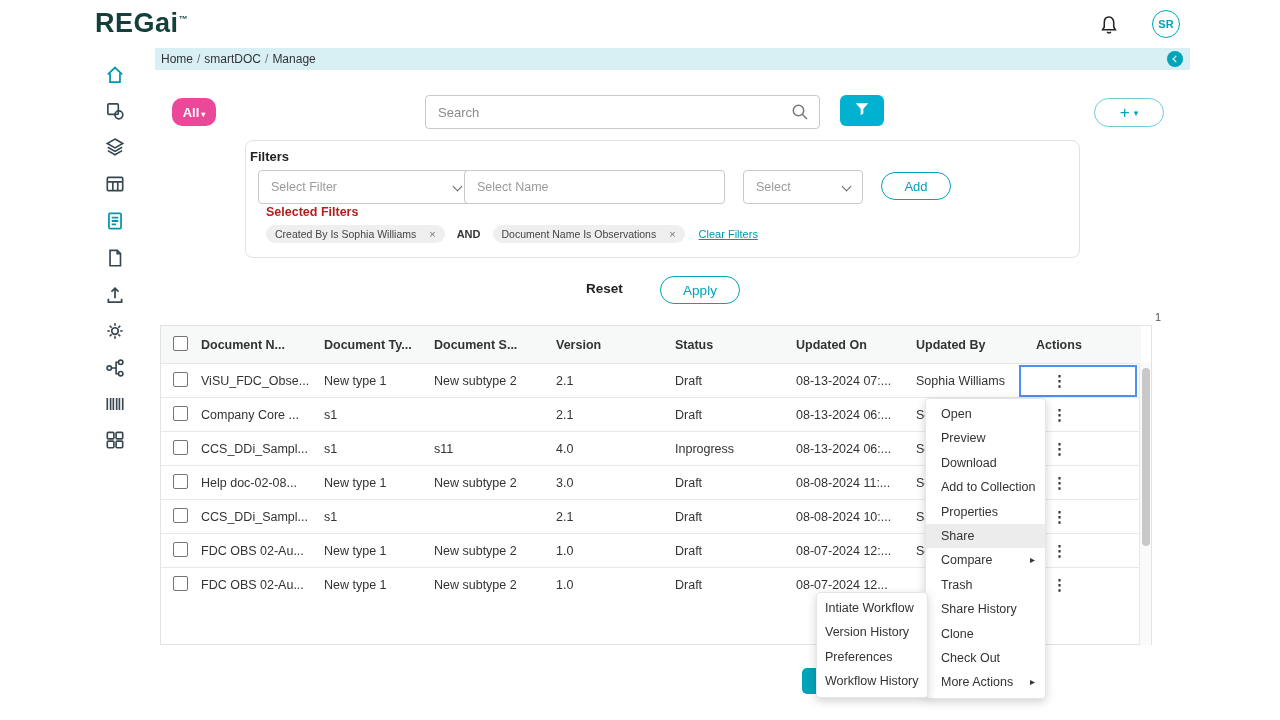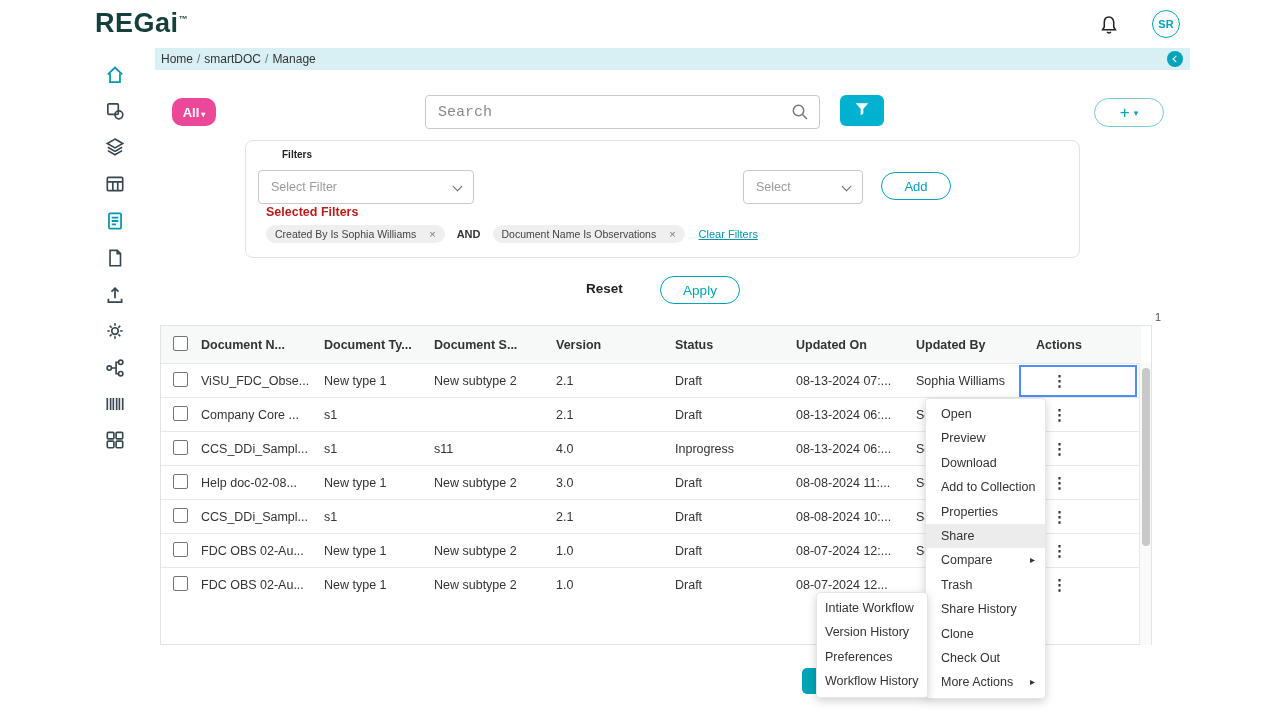--- a/index.html
+++ b/index.html
@@ -22,30 +22,30 @@
 
   
   .side-icon { position:absolute; left:104px; width:22px; height:22px; color:#37474f; cursor:pointer; }
   .side-icon svg { width:22px; height:22px; }
   .side-icon.teal { color:#0099ab; }
 
   
   .all-btn { position:absolute; left:172px; top:98px; width:44px; height:28px; background:#ec4899; border:none; border-radius:10px; color:#fff; font-size:13px; font-weight:bold; cursor:pointer; font-family:inherit; }
   .all-btn .caret { font-size:8px; margin-left:2px; }
   .search-wrap { position:absolute; left:425px; top:95px; width:395px; height:34px; }
-  .search-input { width:100%; height:100%; border:1px solid #c9c9c9; border-radius:4px; padding:0 36px 0 12px; font-size:15px; font-family:Liberation Mono, monospace; color:#333; outline:none; }
+  .search-input { width:100%; height:100%; border:1px solid #c9c9c9; border-radius:4px; padding:0 36px 0 12px; font-size:13px; font-family:Liberation Sans, sans-serif; color:#333; outline:none; }
   .search-input::placeholder { color:#8a8a8a; }
   .search-icon { position:absolute; right:10px; top:7px; width:20px; height:20px; color:#666; }
   .filter-btn { position:absolute; left:840px; top:95px; width:44px; height:31px; background:#00b2cf; border:none; border-radius:6px; cursor:pointer; display:flex; align-items:center; justify-content:center; }
   .plus-btn { position:absolute; left:1094px; top:98px; width:70px; height:29px; background:#fff; border:1px solid #6fcbd8; border-radius:15px; color:#00a3b8; font-size:17px; cursor:pointer; font-family:inherit; line-height:26px; }
   .plus-btn .caret { font-size:9px; vertical-align:2px; margin-left:4px; }
 
   
   .filters-panel { position:absolute; left:245px; top:140px; width:835px; height:118px; border:1px solid #e2e2e2; border-radius:8px; background:#fff; }
-  .filters-title { position:absolute; left:36px; top:8px; font-size:10px; font-weight:bold; color:#222; }
+  .filters-title { position:absolute; left:4px; top:8px; font-size:13px; font-weight:bold; color:#222; }
   .dd { position:absolute; top:29px; height:34px; border:1px solid #c9c9c9; border-radius:4px; background:#fff; font-size:12.5px; color:#9b9b9b; display:flex; align-items:center; padding:0 12px; cursor:pointer; }
   .dd .chev { position:absolute; right:12px; top:12px; width:7px; height:7px; border-right:1.5px solid #666; border-bottom:1.5px solid #666; transform:rotate(45deg); }
   .dd1 { left:12px; width:216px; }
   .dd2 { left:497px; width:120px; }
   .name-input { position:absolute; left:218px; top:29px; width:261px; height:34px; border:1px solid #c9c9c9; border-radius:4px; padding:0 12px; font-size:12.5px; font-family:inherit; color:#333; outline:none; }
   .name-input::placeholder { color:#9b9b9b; }
   .add-btn { position:absolute; left:635px; top:31px; width:70px; height:28px; background:#fff; border:1px solid #00a3b8; border-radius:14px; color:#00a3b8; font-size:13px; cursor:pointer; font-family:inherit; }
   .sel-filters-label { position:absolute; left:20px; top:64px; font-size:12.5px; font-weight:bold; color:#b91c1c; }
   .chips-row { position:absolute; left:20px; top:84px; display:flex; align-items:center; gap:8px; }
   .chip { background:#efefef; border-radius:10px; padding:3px 9px; font-size:10.5px; color:#444; display:flex; align-items:center; gap:13px; }
@@ -174,20 +174,21 @@
         </svg></span>
   </button>
   <button class="plus-btn"><span>+</span><span class="caret">▾</span></button>
 
   <div class="filters-panel">
     <div class="filters-title">Filters</div>
     <div class="dd dd1">
         <span>Select Filter</span>
         <span class="chev"></span>
       </div>
+    <input class="name-input" type="text" placeholder="Select Name" style="">
     <div class="dd dd2">
         <span>Select</span>
         <span class="chev"></span>
       </div>
     <button class="add-btn">Add</button>
     <div class="sel-filters-label">Selected Filters</div>
     <div class="chips-row">
       <span class="chip">
           <span>Created By Is Sophia Williams</span>
           <span class="x">×</span>

